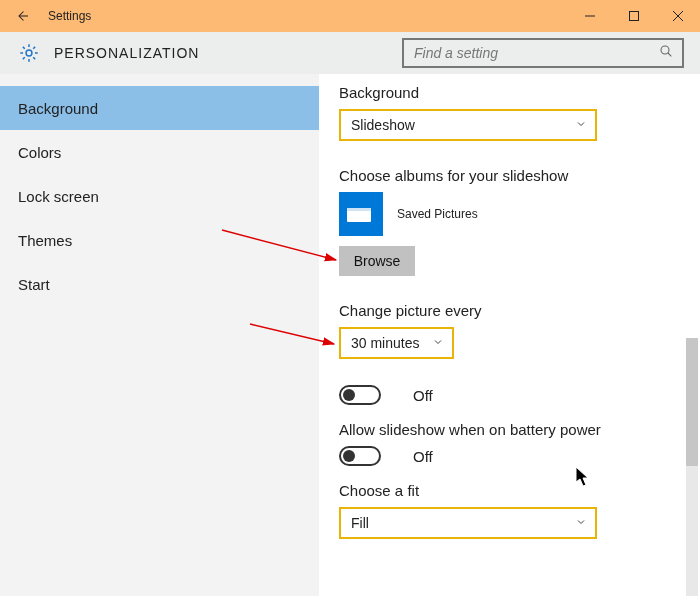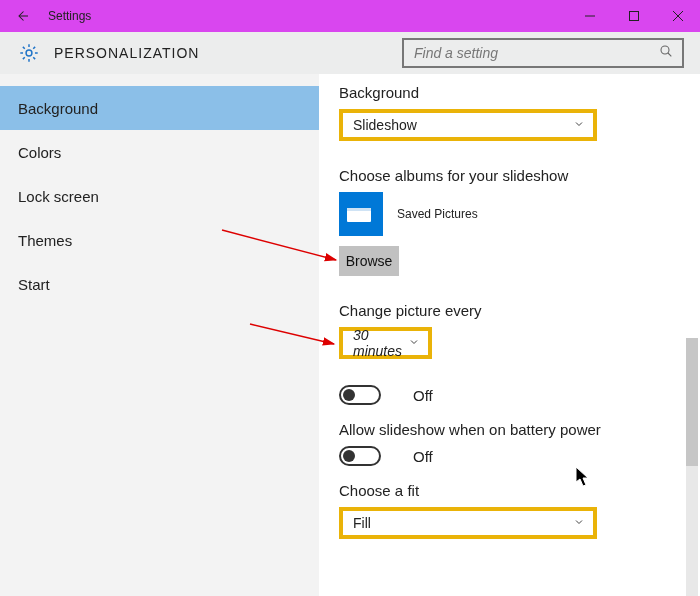--- a/index.html
+++ b/index.html
@@ -1,19 +1,19 @@
 <!DOCTYPE html>
 <html><head>
 <meta charset="utf-8">
 <style>
   * { box-sizing: border-box; margin: 0; padding: 0; font-family: "Segoe UI", Arial, sans-serif; }
   body { width: 700px; height: 596px; background: #fff; overflow: hidden; position: relative; }
 
   
-  .titlebar { height: 32px; background: #d946ef; display: flex; align-items: center; }
+  .titlebar { height: 32px; background: #fdba74; display: flex; align-items: center; }
   .back-btn { width: 44px; height: 32px; display: flex; align-items: center; justify-content: center; cursor: pointer; }
   .title { font-size: 12px; color: #222; padding-left: 4px; flex: 1; }
   .window-controls { display: flex; }
   .win-ctrl { width: 44px; height: 32px; display: flex; align-items: center; justify-content: center; cursor: pointer; }
 
   
   .commandbar { height: 42px; background: #eceded; display: flex; align-items: center; padding: 0 12px; border-bottom: 0px; }
   .gear-wrap { width: 34px; display:flex; align-items:center; justify-content:center; }
   .page-title { font-size: 14px; letter-spacing: 1px; color: #222; margin-left: 8px; flex: 1; font-weight: 400; }
   .search-box { width: 282px; height: 30px; border: 2px solid #777; background: #eceded; display: flex; align-items: center; padding: 0 8px 0 10px; margin-right:4px;}
@@ -25,32 +25,32 @@
   .content { position: absolute; top: 74px; left: 0; right: 0; bottom: 0; background: #f3f3f3; }
   .main { position: absolute; top: 0; left: 319px; right: 0; bottom: 0; background: #fff; padding: 10px 20px 0 20px; color: #222; overflow:hidden;}
   
   
   .sidebar { position: absolute; top: 0; left: 0; width: 319px; bottom: 0; background: #f3f3f3; padding-top: 12px;}
   .nav-item { height: 44px; display: flex; align-items: center; padding-left: 18px; font-size: 15px; color: #222; cursor: pointer; }
   .nav-item.selected { background: #8bbfe8; }
 
   
   .section-label { font-size: 15px; color: #222; margin-top: 6px; margin-bottom: 8px;}
-  .dropdown { height: 32px; border: 4px solid #eab308; background: #fff; display: flex; align-items: center; padding: 0 8px 0 10px; font-size: 14px; cursor: pointer; justify-content:space-between;}
+  .dropdown { height: 32px; border: 2px solid #eab308; background: #fff; display: flex; align-items: center; padding: 0 8px 0 10px; font-size: 14px; cursor: pointer; justify-content:space-between;}
   .dropdown.wide { width: 258px; }
-  .dropdown.small { width: 93px; font-style: italic; }
+  .dropdown.small { width: 115px; }
   .chevron { font-size: 12px; color: #444; }
 
   .album-row { display: flex; align-items: center; gap: 14px; margin-top:4px; margin-bottom:10px;}
   .album-thumb { width: 44px; height: 44px; background: #0078d7; position: relative; }
   .album-thumb .win { position:absolute; left:8px; top:16px; width:24px; height:14px; background:#fff; border-radius:1px;}
   .album-thumb .win::before { content:''; position:absolute; left:0; top:0; width:24px; height:3px; background:#cfe3f5;}
   .album-name { font-size: 12px; color:#222; }
 
-  .browse-btn { width: 60px; height: 30px; background: #c1c1c1; border:none; font-size: 14px; color:#111; text-align:center; cursor:pointer; display:flex; align-items:center; justify-content:center;}
+  .browse-btn { width: 76px; height: 30px; background: #c1c1c1; border:none; font-size: 14px; color:#111; text-align:center; cursor:pointer; display:flex; align-items:center; justify-content:center;}
   
   .spacer { height: 20px; }
 
   .toggle-row { display:flex; align-items:center; gap:28px; margin-top:6px; margin-bottom:16px;}
   .toggle { width: 42px; height: 20px; border: 2px solid #333; border-radius: 20px; position: relative; background:#fff; cursor:pointer;}
   .toggle-knob { position:absolute; left:2px; top:2px; width:12px; height:12px; background:#333; border-radius:50%;}
   .toggle-label { font-size: 15px; padding-left:4px;}
 
   
   .arrow { position: absolute; pointer-events: none; }

